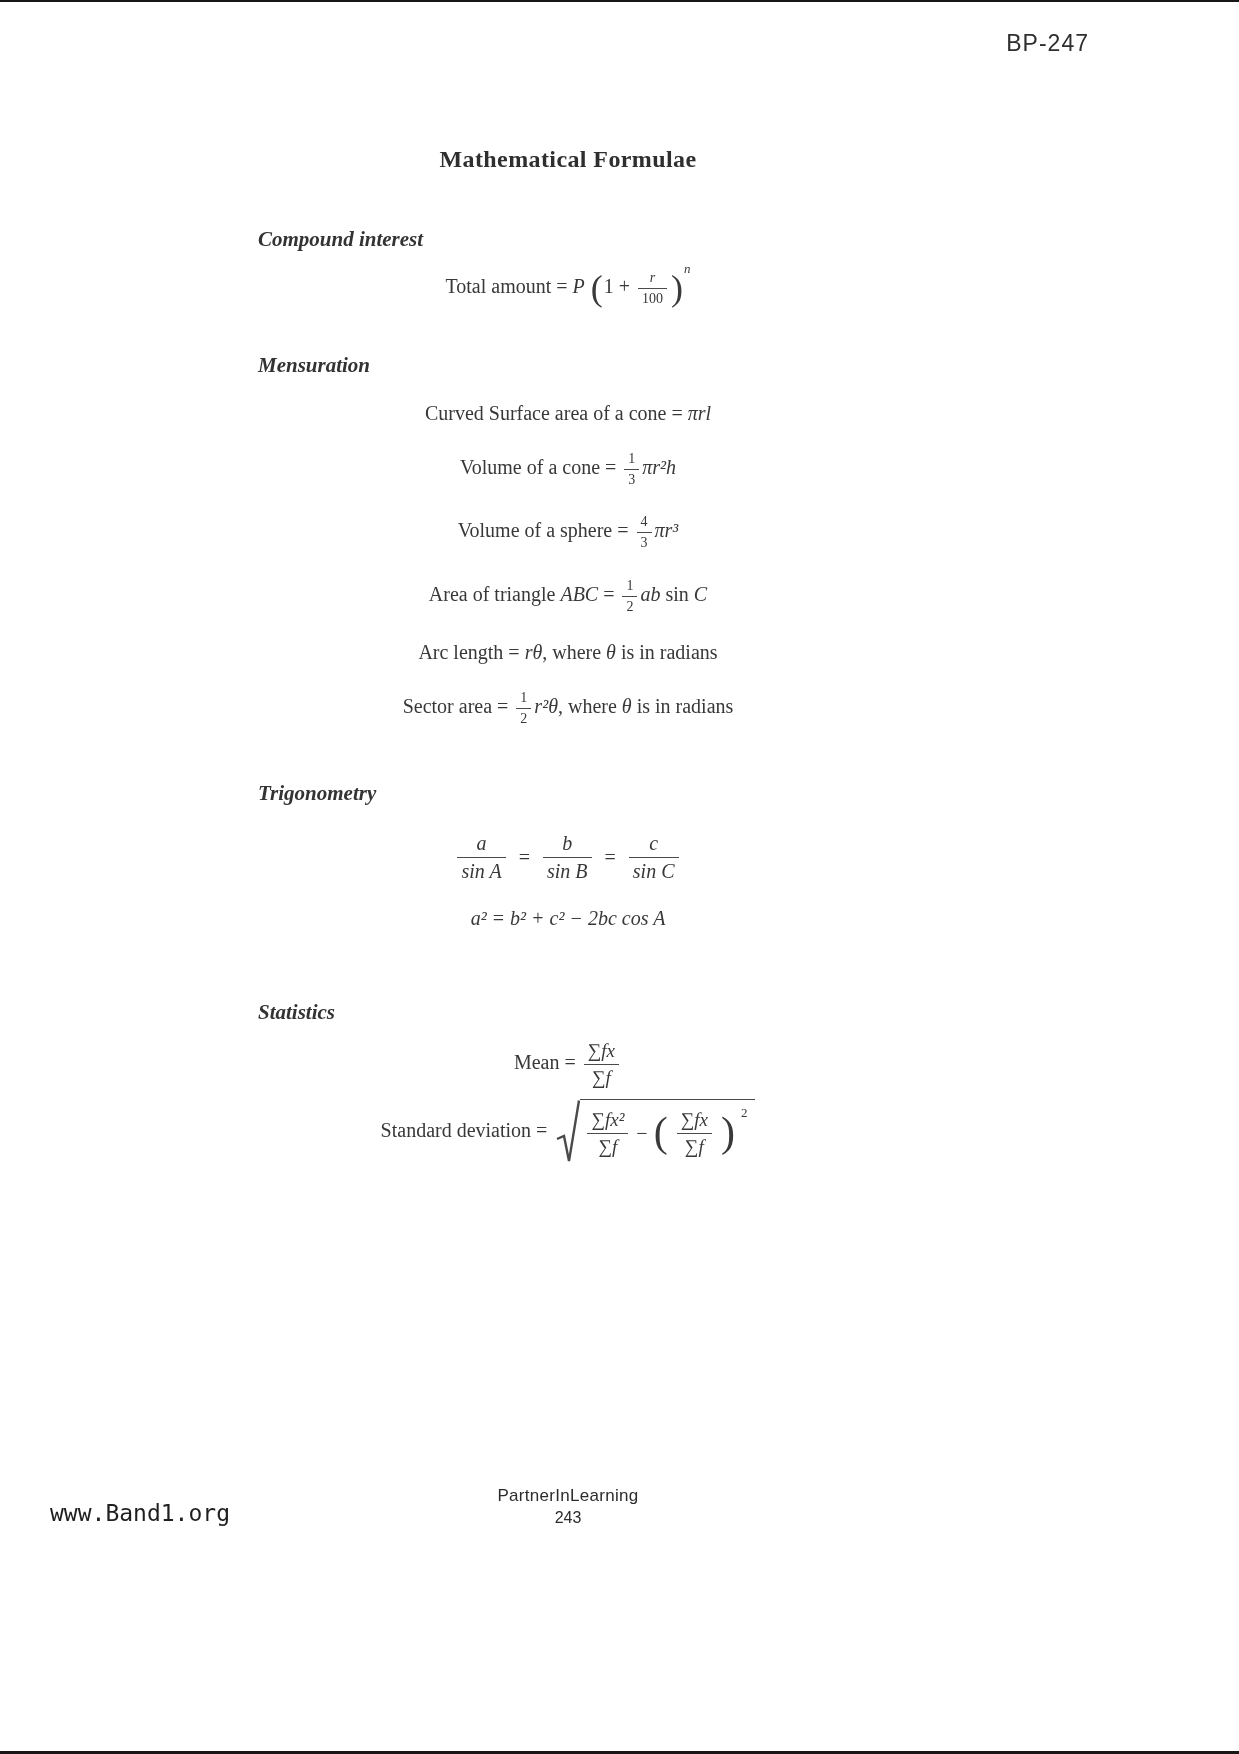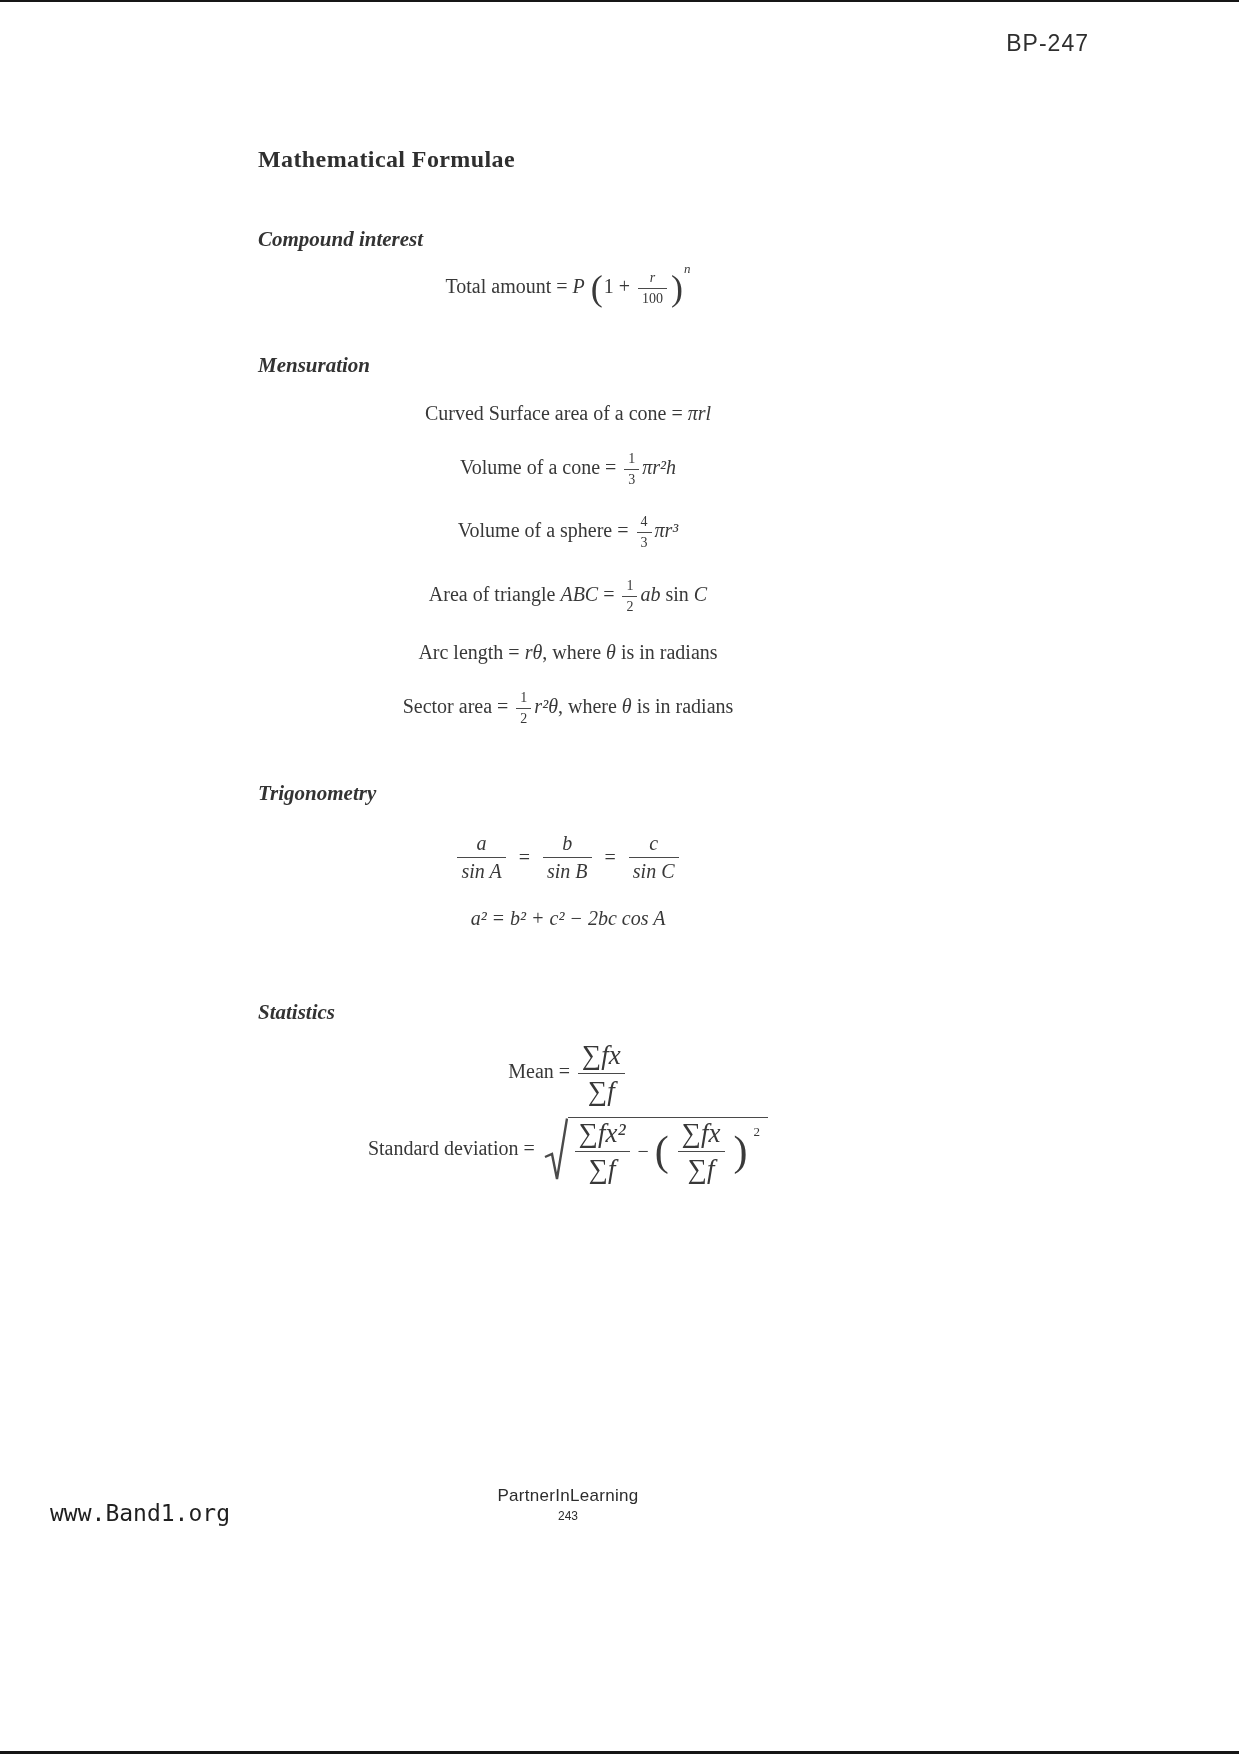--- a/index.html
+++ b/index.html
@@ -20,20 +20,21 @@
   .corner-label {
     position:absolute; top:30px; right:150px;
     font-family:"Liberation Sans", sans-serif;
     font-size:23px; letter-spacing:1px; color:#2e2e2e;
   }
 
   .content { margin-left:258px; width:620px; }
 
   .doc-title {
     margin:146px 0 0 0;
+    text-align:center;
     font-size:24px; font-weight:bold; letter-spacing:0.4px;
     color:#2f2f2f;
   }
 
   h2.heading {
     font-size:21px; font-weight:bold; font-style:italic;
     color:#333; margin:0; text-align:left;
   }
   #sec-compound h2 { margin-top:54px; }
   #sec-mensuration h2 { margin-top:46px; }
@@ -53,21 +54,21 @@
   .it { font-style:italic; }
 
   
   .frac {
     display:inline-block; vertical-align:middle; text-align:center;
     line-height:1.15; margin:0 3px;
   }
   .frac .num { display:block; border-bottom:1.4px solid #4a4a4a; padding:0 4px 2px 4px; }
   .frac .den { display:block; padding:2px 4px 0 4px; }
   .frac.small { font-size:14px; }
-  .frac.sig { font-size:27px; }
+  .frac.sig { font-size:19px; }
 
   
   .paren {
     display:inline-block; vertical-align:middle; line-height:0.9;
     font-size:36px; font-weight:300; color:#3a3a3a; margin:0 1px;
   }
   .paren.inner { font-size:42px; }
 
   sup.exp {
     font-size:13px; font-style:italic; position:relative; top:-13px;
@@ -88,21 +89,21 @@
     padding:2px 8px 0 4px;
   }
 
   .footer {
     position:absolute; left:258px; width:620px; top:1486px;
     text-align:center;
     font-family:"Liberation Sans", sans-serif;
     color:#2c2c2c;
   }
   .footer .brand { font-size:17px; letter-spacing:0.3px; }
-  .footer .pageno { font-size:12px; margin-top:3px; }
+  .footer .pageno { font-size:16px; margin-top:3px; }
 
   .watermark {
     position:absolute; left:50px; top:1500px;
     font-family:"DejaVu Sans Mono", monospace;
     font-size:23px; color:#1f1f1f;text-align:right;
   }
 </style>
 </head>
 <body>
 

